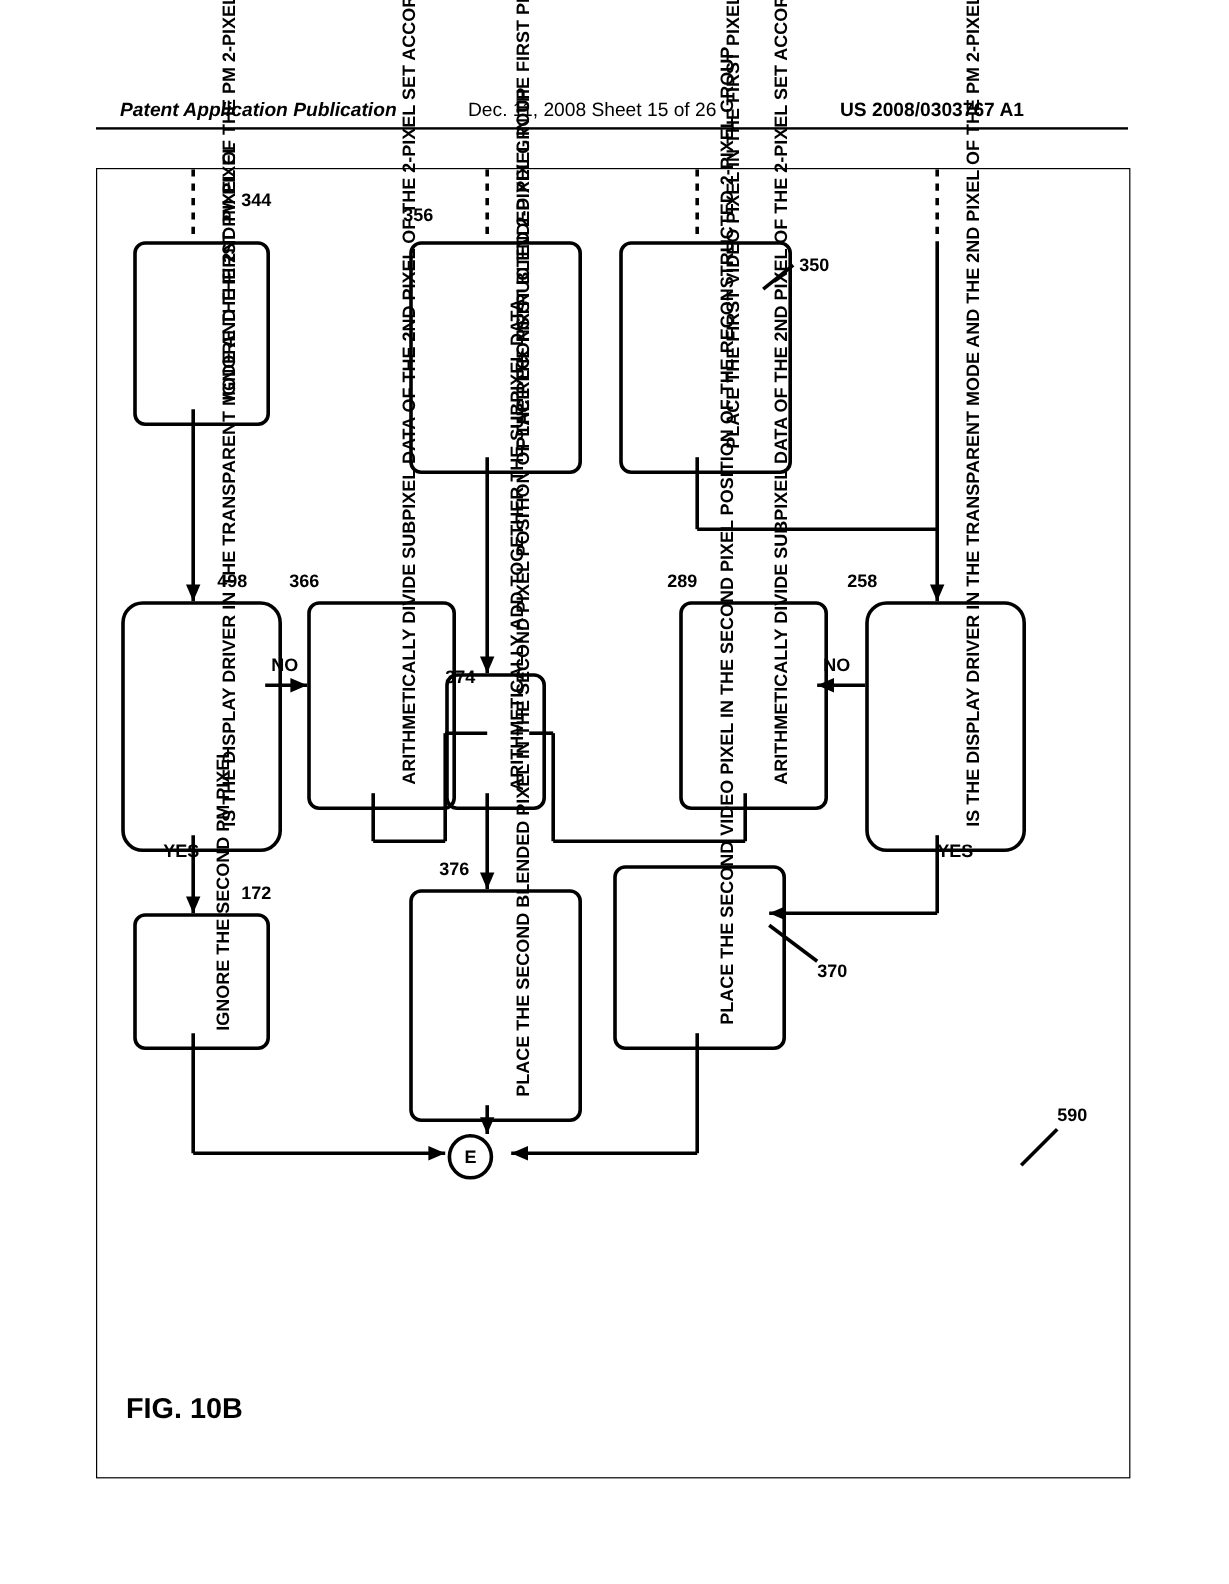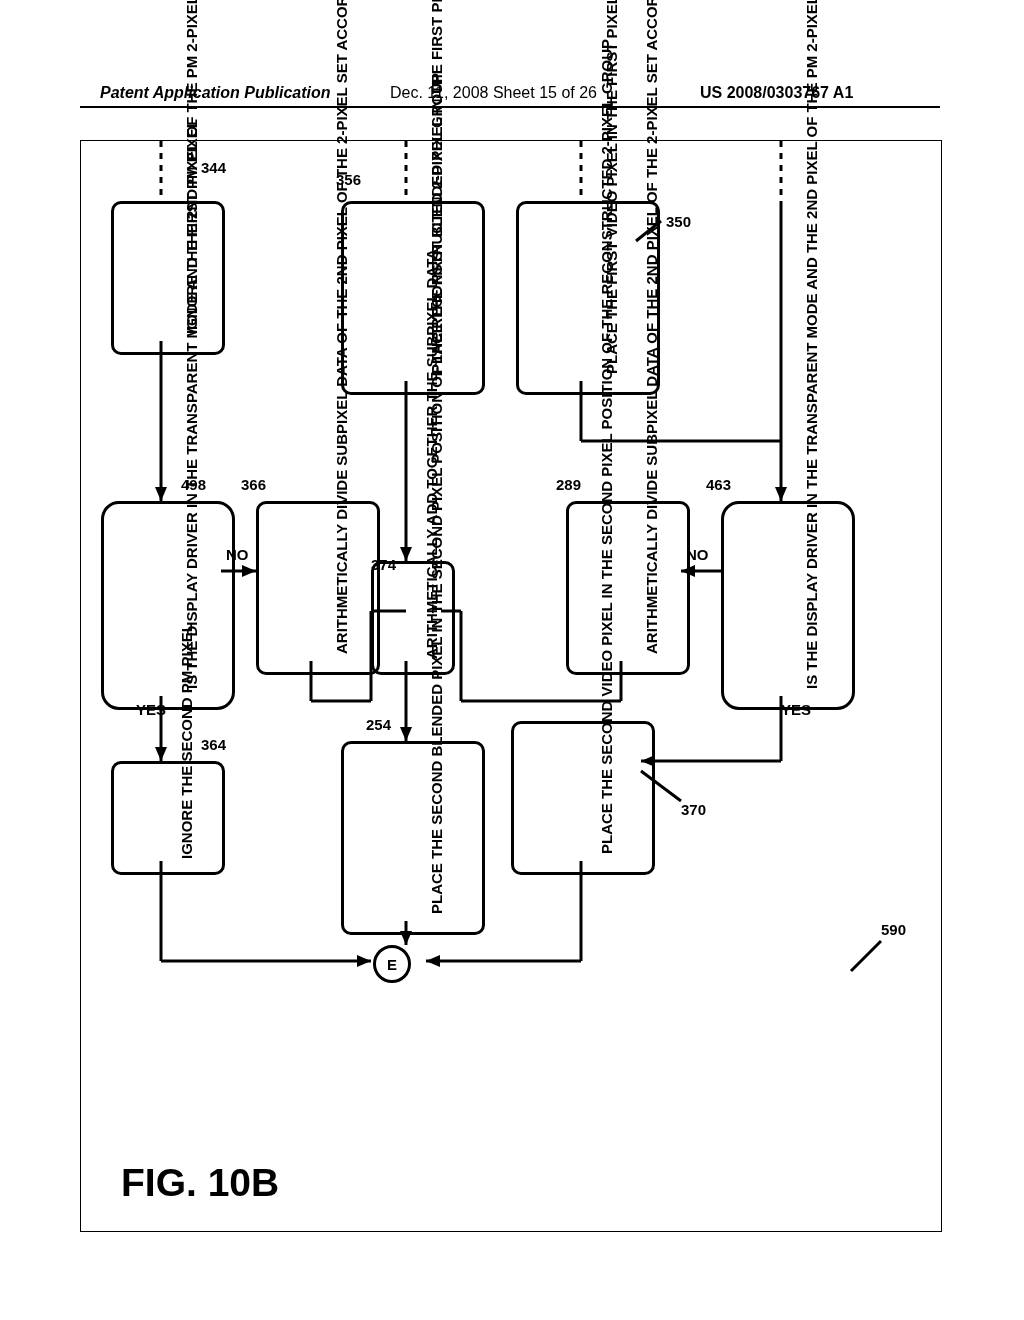--- a/index.html
+++ b/index.html
@@ -141,26 +141,26 @@
       <span>E</span>
     </div>
 
     <div class="lbl" style="left:120px;top:18px">344</div>
     <div class="lbl" style="left:255px;top:30px">356</div>
     <div class="lbl" style="left:585px;top:72px">350</div>
     <div class="lbl" style="left:100px;top:335px">498</div>
     <div class="lbl" style="left:160px;top:335px">366</div>
     <div class="lbl" style="left:290px;top:415px">374</div>
     <div class="lbl" style="left:475px;top:335px">289</div>
-    <div class="lbl" style="left:625px;top:335px">463</div>
-    <div class="lbl" style="left:120px;top:595px">364</div>
-    <div class="lbl" style="left:285px;top:575px">254</div>
+    <div class="lbl" style="left:625px;top:335px">258</div>
+    <div class="lbl" style="left:120px;top:595px">172</div>
+    <div class="lbl" style="left:285px;top:575px">376</div>
     <div class="lbl" style="left:600px;top:660px">370</div>
     <div class="lbl" style="left:800px;top:780px">590</div>
 
     <div class="lbl" style="left:145px;top:405px">NO</div>
     <div class="lbl" style="left:55px;top:560px">YES</div>
     <div class="lbl" style="left:605px;top:405px">NO</div>
     <div class="lbl" style="left:700px;top:560px">YES</div>
 
-    <div class="lbl" style="left:40px;top:1020px;font-size:39px">FIG. 10B</div>
+    <div class="lbl" style="left:24px;top:1020px;font-size:24px">FIG. 10B</div>
   </div>
 </div>
 
 </body></html>

